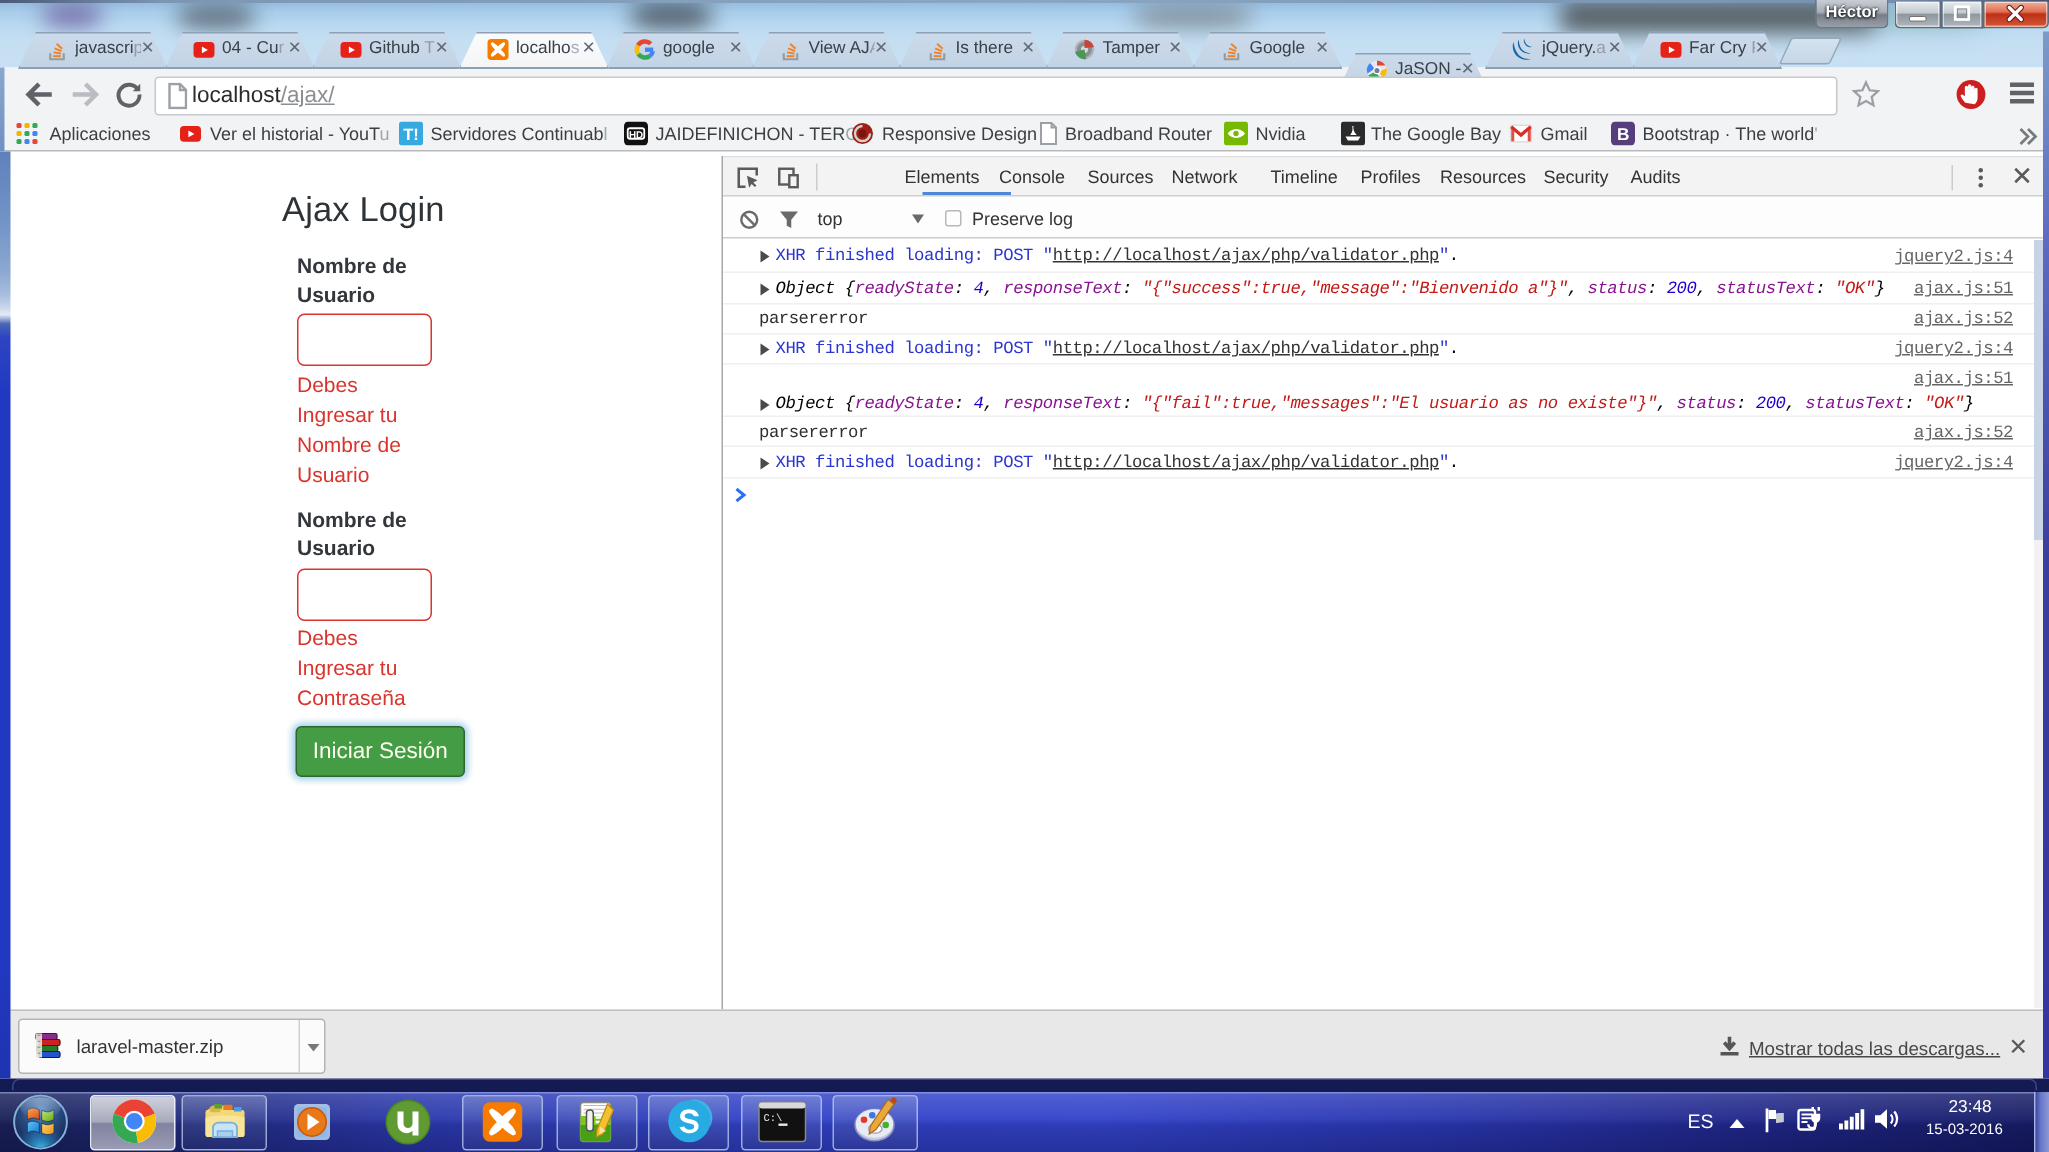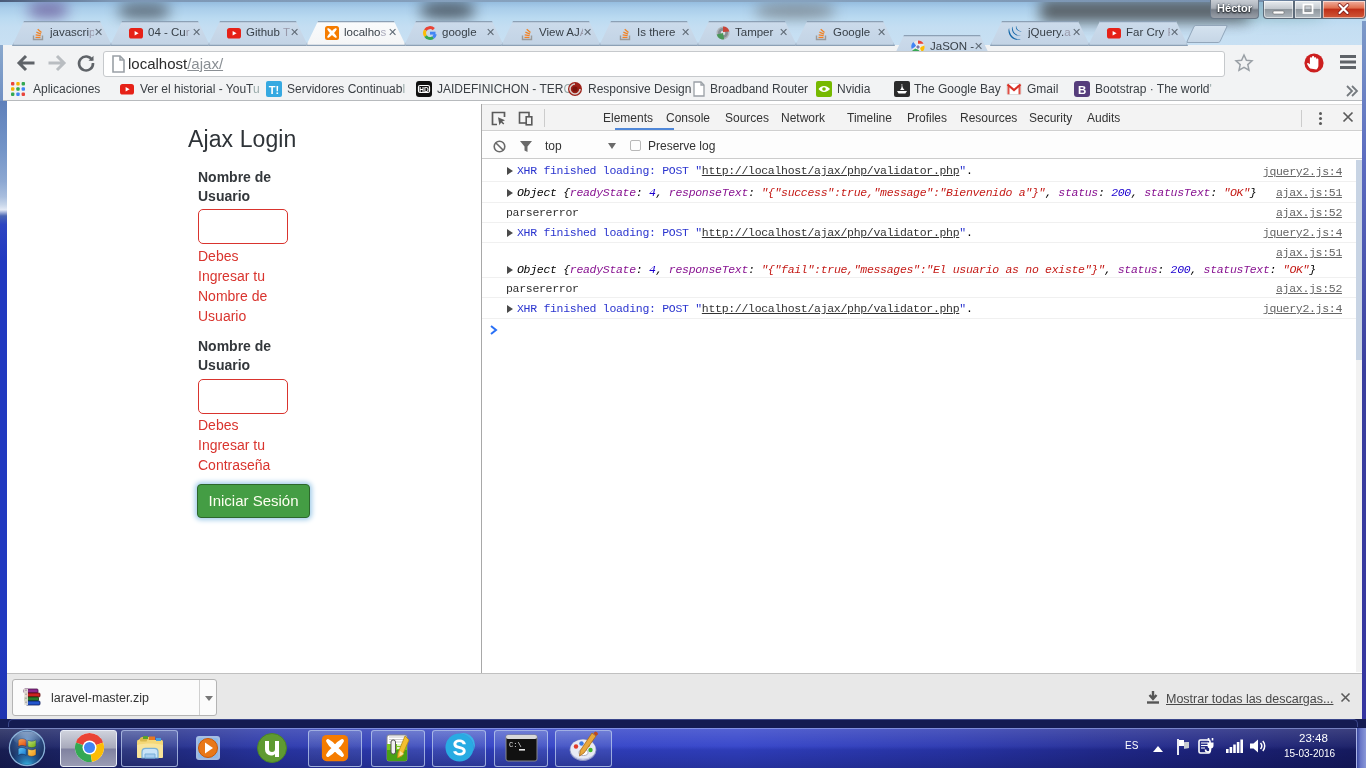--- a/index.html
+++ b/index.html
@@ -556,21 +556,21 @@
     <ellipse cx="16" cy="19" rx="13" ry="10.5" fill="#c8cce8" stroke="#8890c0" stroke-width="1"></ellipse>
     <ellipse cx="16" cy="18" rx="12.5" ry="9.5" fill="#e8eaf4"></ellipse>
     <ellipse cx="16.5" cy="21.5" rx="4.5" ry="3" fill="#fff" stroke="#aab"></ellipse>
     <circle cx="9" cy="15.5" r="2.2" fill="#e23a2a"></circle>
       <circle cx="14.5" cy="12.5" r="2.2" fill="#3a7ae2"></circle>
       <circle cx="21" cy="14" r="2.2" fill="#e2a02a"></circle>
       <circle cx="23.5" cy="19" r="2.2" fill="#42b42a"></circle>
     <path d="M25 2l4 3-12 17-4.5 3 .8-5.4z" fill="#e8a83c" stroke="#a86818" stroke-width=".8"></path>
       <path d="M29 5l-2.5-3 2-1.5c1.5.3 2.6 1.6 2.4 3z" fill="#c04818"></path>
   </svg>
-  <span class="tray" style="left:1125px;top:740px;font-size:10px;">ES</span>
+  <span class="tray" style="left:1125px;top:740px;font-size:13px;">ES</span>
   <div class="tray" style="left:1153px;top:746px;width:0;height:0;border-left:5px solid transparent;border-right:5px solid transparent;border-bottom:6px solid #fff;"></div>
   <svg class="tray" style="left:1176px;top:738px;" width="15" height="17" viewBox="0 0 15 17">
       <path d="M2 1v16" stroke="#fff" stroke-width="1.8"></path>
       <path d="M3 2h5v2.5l5-.5v6l-5 .5V8H3z" fill="#fff"></path>
       <path d="M8 4.5l5-.5v6l-5 .5z" fill="#c8ccd0"></path>
     </svg>
   <svg class="tray" style="left:1198px;top:737px;" width="17" height="19" viewBox="0 0 17 19">
       <rect x="1" y="3" width="11" height="13" rx="1.5" fill="none" stroke="#fff" stroke-width="1.6"></rect>
       <path d="M3 6h7M3 8.5h7M3 11h4" stroke="#fff" stroke-width="1.2"></path>
       <path d="M12.5 8.5v4a2.5 2.5 0 0 1-5 0" fill="none" stroke="#fff" stroke-width="1.6"></path>

